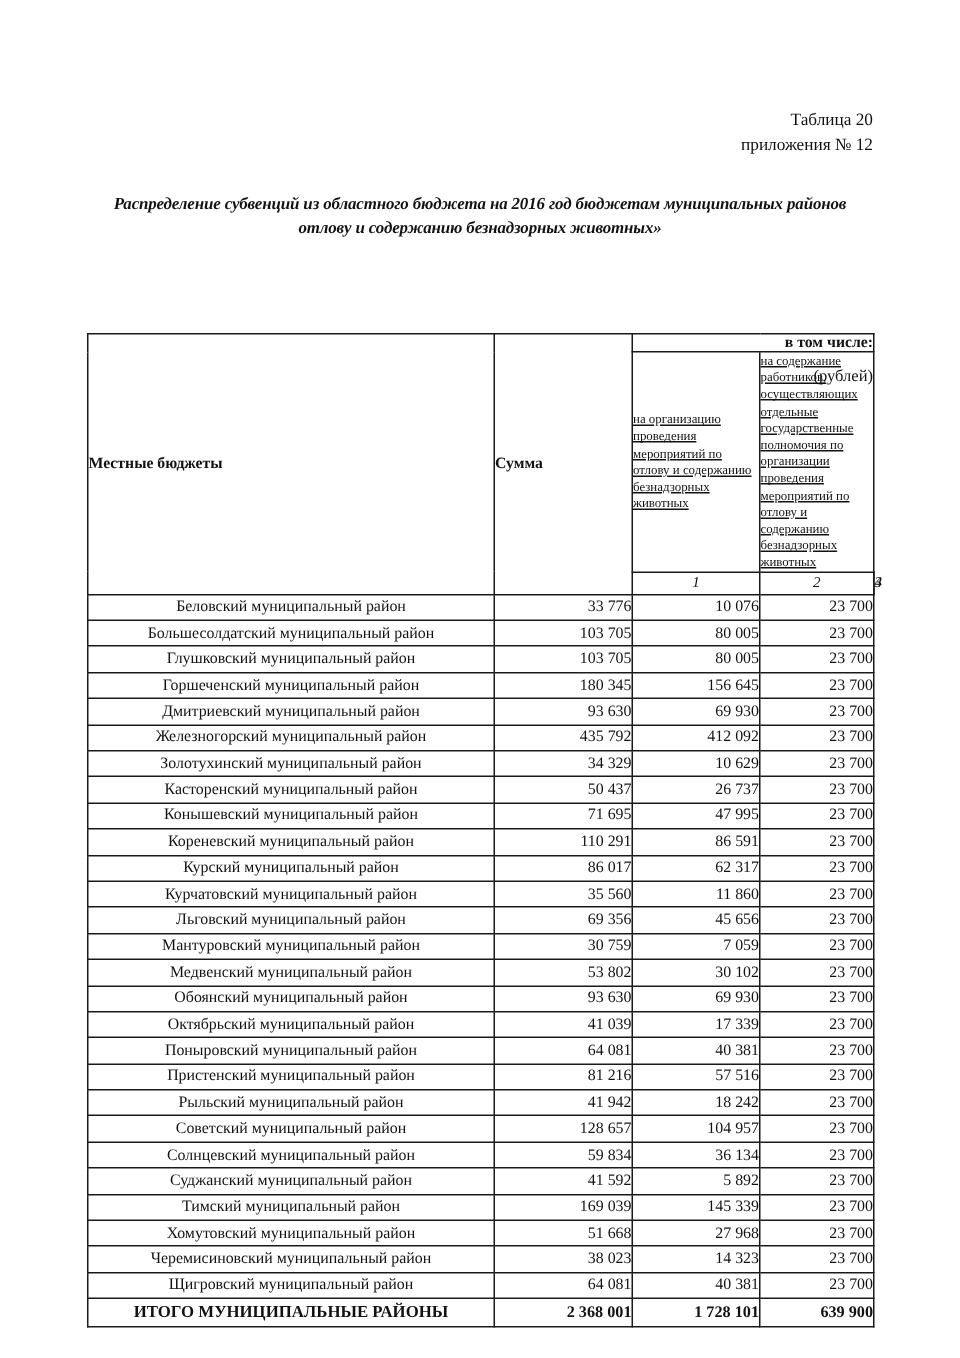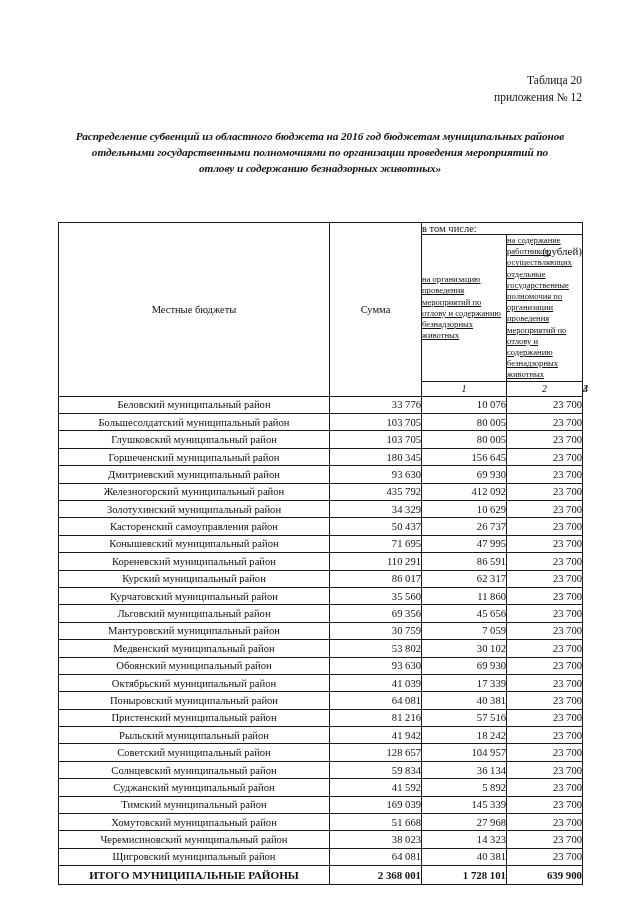--- a/index.html
+++ b/index.html
@@ -80,37 +80,36 @@
     vertical-align: middle;
   }
 
   
   col.c1 { width: 271px; }
   col.c2 { width: 92px;  }
   col.c3 { width: 85px;  }
   col.c4 { width: 76px;  }
 
   .hdr-vtc {
-    text-align: left;
+    text-align: right;
     font-size: 10.5px;
-    font-weight: normal;
+    font-weight: bold;
     padding: 3px 2px;
   }
   .hdr-small {
     font-size: 8.6px;
     line-height: 11.2px;
     font-weight: normal;
     padding: 3px 3px 4px 3px;
     vertical-align: top;
     text-decoration: underline;
   }
   .hdr-mid {
-    text-align: center;
     font-size: 10.5px;
-    font-weight: normal;
+    font-weight: bold;
     vertical-align: middle;
   }
 
   .numrow td {
     text-align: center;
     font-style: italic;
     font-size: 10px;
     height: 14px;
     line-height: 14px;
   }
@@ -141,21 +140,20 @@
 
 <div class="page">
 
   <div class="doc-ref">
     <div>Таблица 20</div>
     <div>приложения № 12</div>
   </div>
 
   <div class="doc-title">
     <span class="tline">Распределение субвенций из областного бюджета на 2016 год бюджетам муниципальных районов</span>
-    <span class="tline">отдельными государственными полномочиями по организации проведения мероприятий по</span>
     <span class="tline">отлову и содержанию безнадзорных животных»</span>
   </div>
 
   <div class="units">(рублей)</div>
 
   <div class="tbl-wrap">
     <table class="main">
       <colgroup>
         <col class="c1">
           <col class="c2">
@@ -217,21 +215,21 @@
             <td class="num-cell">412 092</td>
             <td class="num-cell">23 700</td>
           </tr>
           <tr class="data-row">
             <td class="name-cell">Золотухинский муниципальный район</td>
             <td class="num-cell">34 329</td>
             <td class="num-cell">10 629</td>
             <td class="num-cell">23 700</td>
           </tr>
           <tr class="data-row">
-            <td class="name-cell">Касторенский самоуправления район</td>
+            <td class="name-cell">Касторенский муниципальный район</td>
             <td class="num-cell">50 437</td>
             <td class="num-cell">26 737</td>
             <td class="num-cell">23 700</td>
           </tr>
           <tr class="data-row">
             <td class="name-cell">Конышевский муниципальный район</td>
             <td class="num-cell">71 695</td>
             <td class="num-cell">47 995</td>
             <td class="num-cell">23 700</td>
           </tr>

